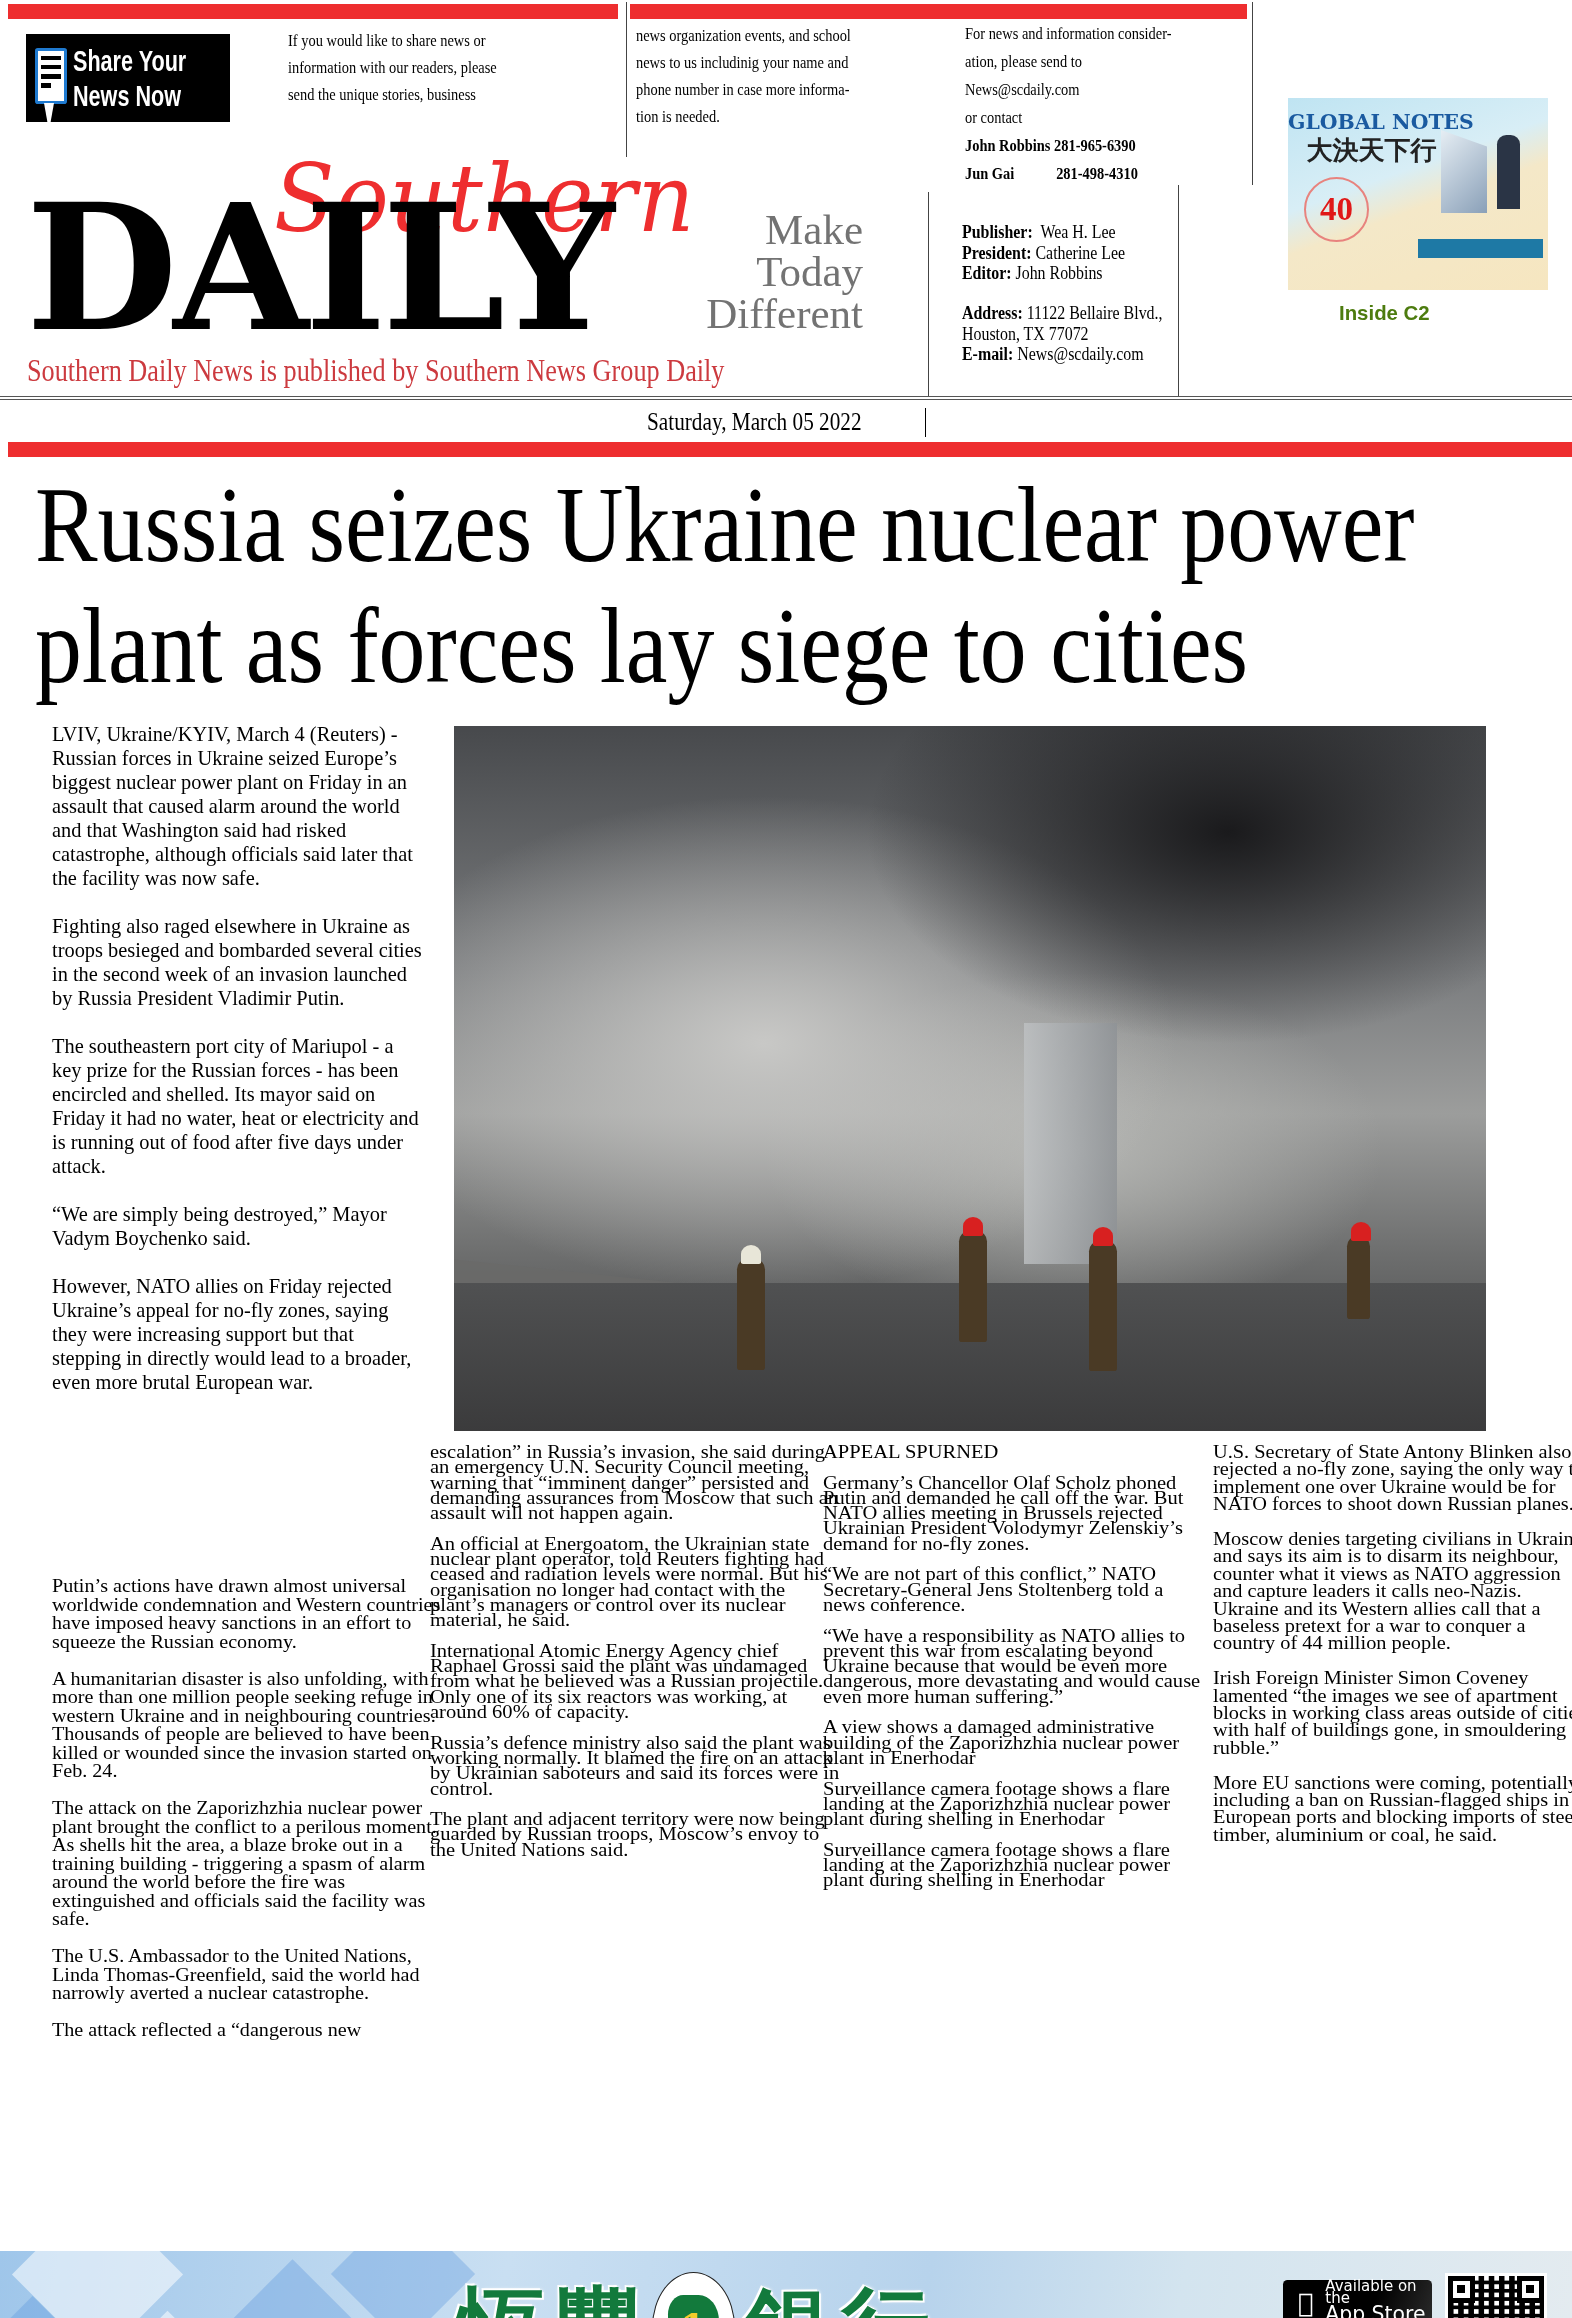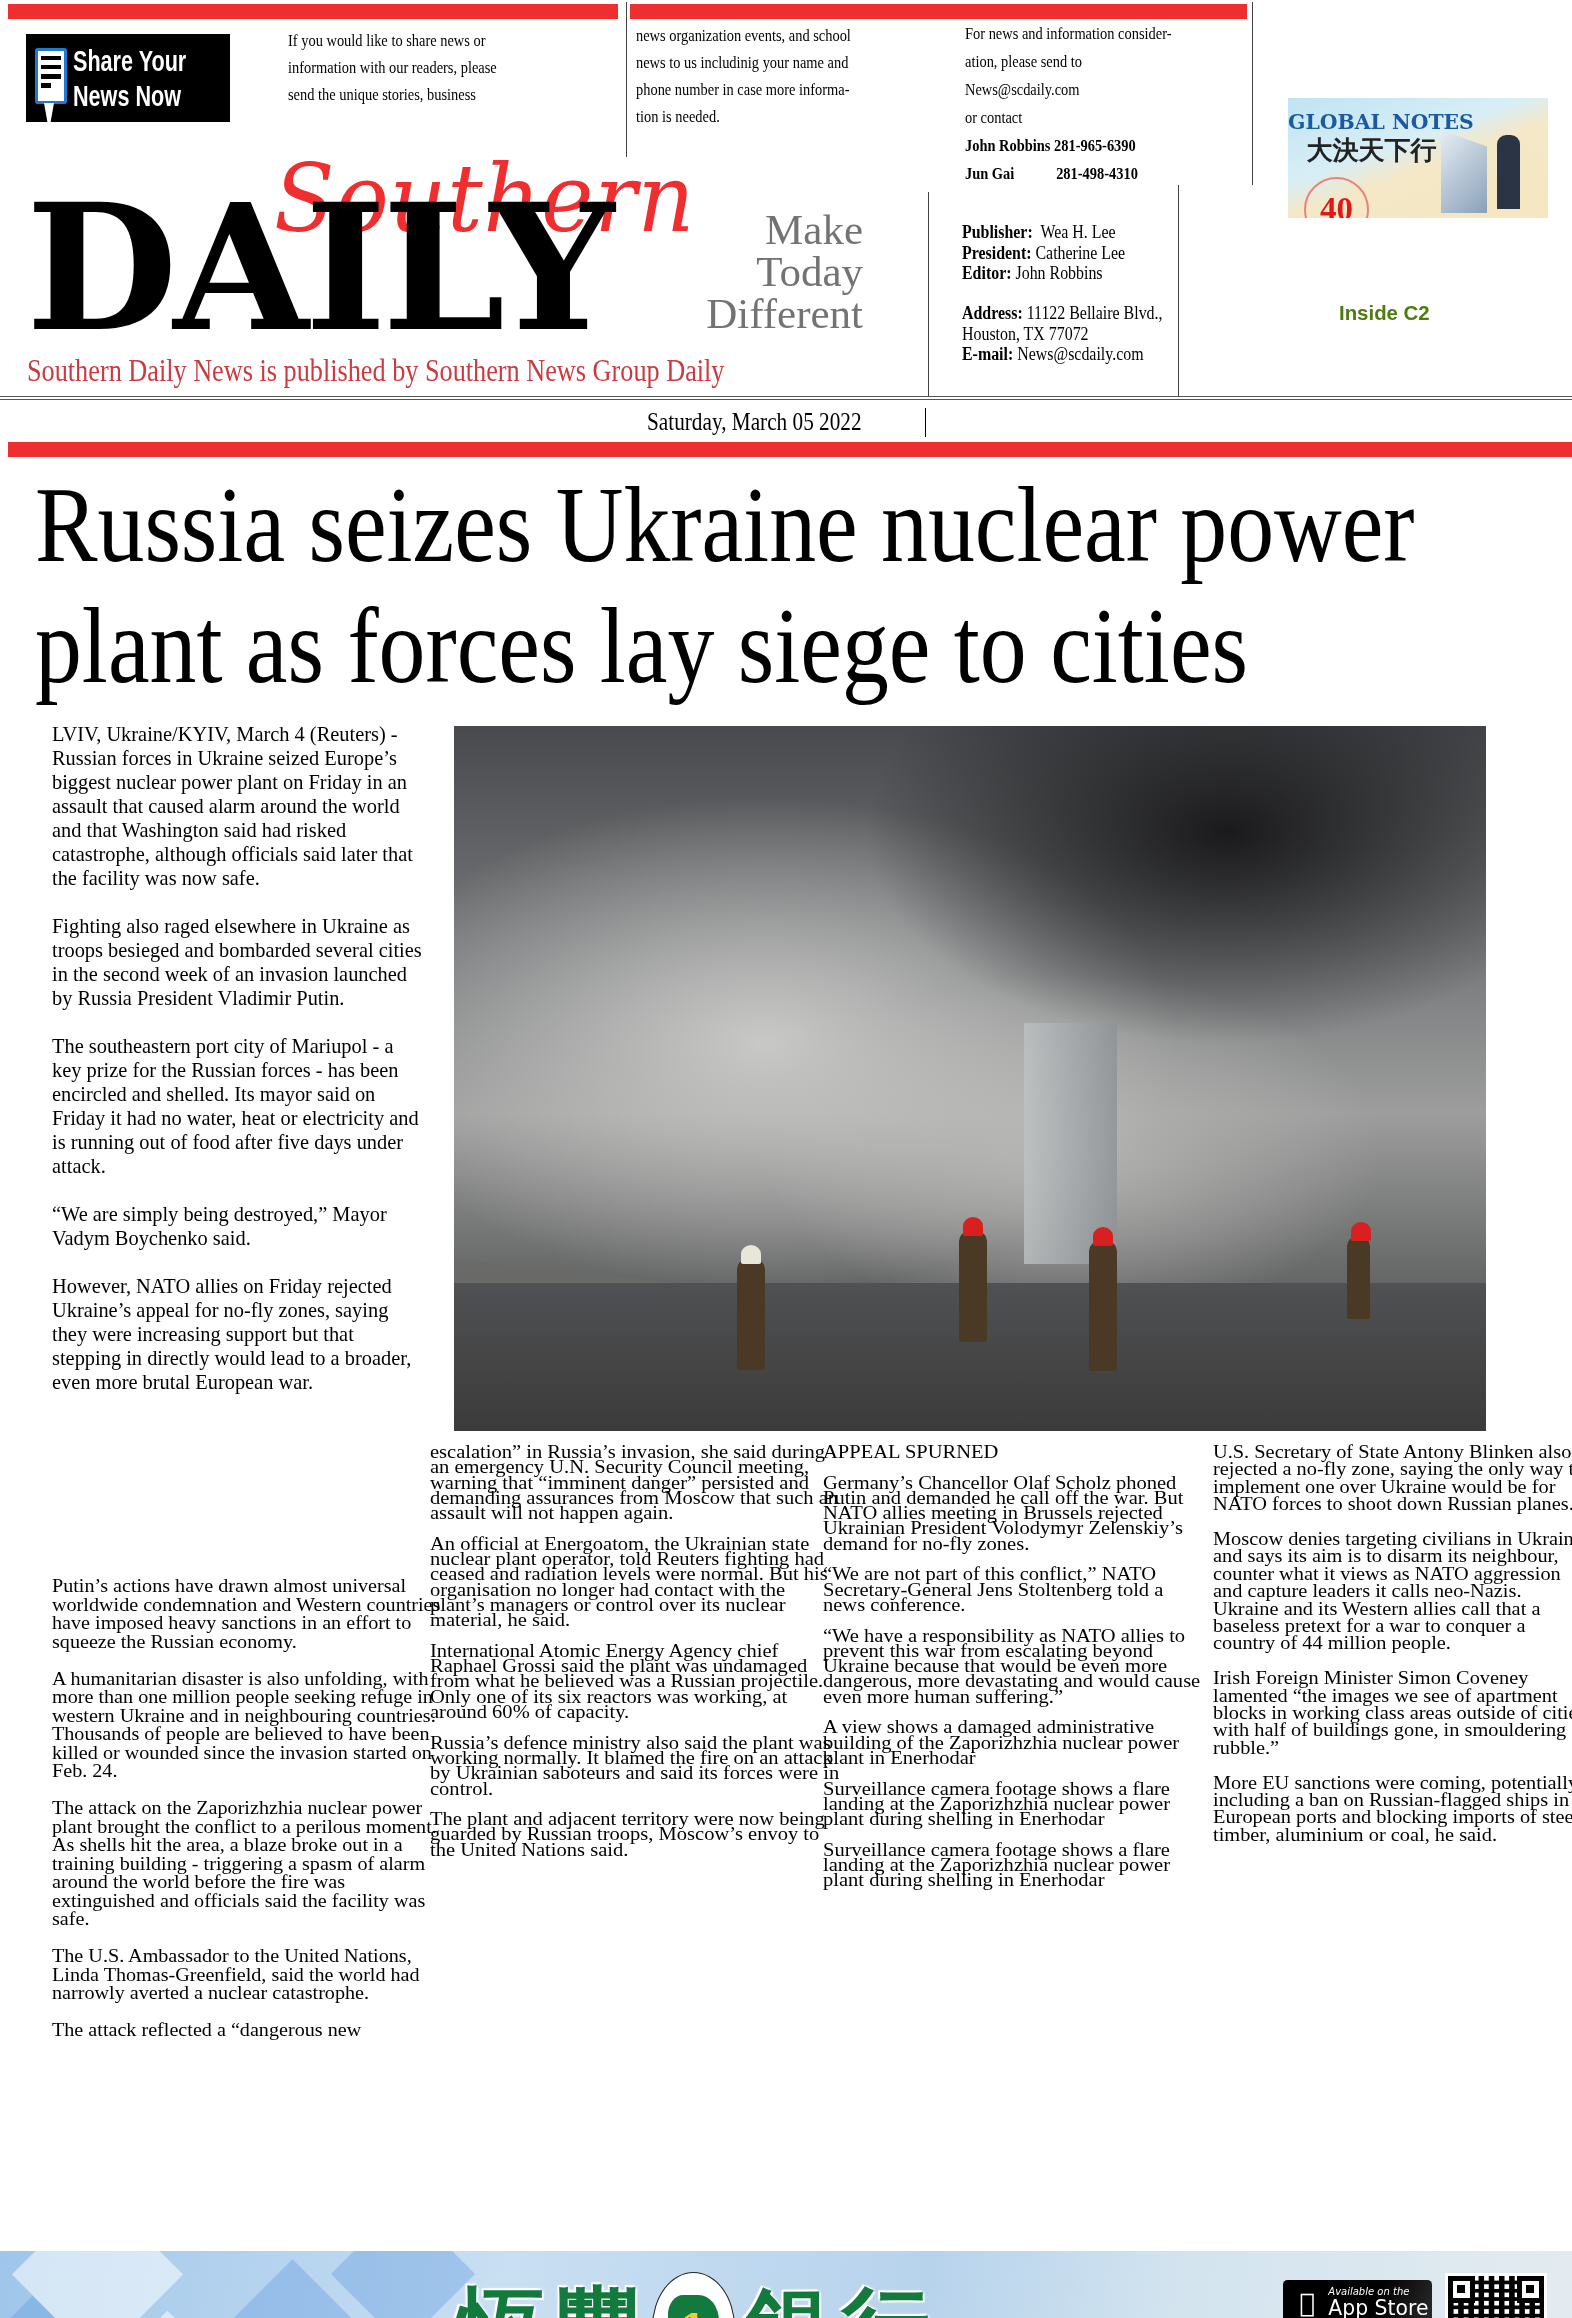--- a/index.html
+++ b/index.html
@@ -18,21 +18,21 @@
 
   .intro-text { position: absolute; font-size: 17.6px; line-height: 27px; transform: scaleX(0.82); transform-origin: left top; white-space: nowrap; }
   .contact-bold { font-weight: bold; }
 
   .logo-southern { position: absolute; left: 274px; top: 153px; color: #ee2e2f; font-family: "DejaVu Serif", serif; font-style: italic; font-size: 93px; line-height: 93px; letter-spacing: 0.9px; transform: scaleX(0.95); transform-origin: left top; }
   .logo-daily { position: absolute; left: 25.5px; top: 183px; font-family: "DejaVu Serif", serif; font-weight: bold; font-size: 190px; line-height: 185px; letter-spacing: -4.6px; transform: scaleX(0.92) scaleY(0.92); transform-origin: left top; color: #000; }
   .slogan { position: absolute; left: 691px; top: 209px; color: #737373; font-size: 43px; line-height: 42px; text-align: right; width: 172px; }
   .published { position: absolute; left: 27px; top: 352px; color: #cc3a3f; font-size: 32px; line-height: 37px; transform: scaleX(0.82); transform-origin: left top; white-space: nowrap; }
 
   .staff { position: absolute; left: 962px; font-size: 18.5px; line-height: 19.5px; transform: scaleX(0.86); transform-origin: left top; white-space: nowrap; }
-  .global-notes { position: absolute; left: 1288px; top: 98px; width: 260px; height: 120px; overflow: hidden; background: linear-gradient(160deg, #bfe4f2 0%, #d8eef6 40%, #f4e8c8 55%, #f6e6c0 100%); }
+  .global-notes { position: absolute; left: 1288px; top: 98px; width: 260px; height: 192px; overflow: hidden; background: linear-gradient(160deg, #bfe4f2 0%, #d8eef6 40%, #f4e8c8 55%, #f6e6c0 100%); }
   .gn-title { position: absolute; left: 0; top: 11.6px; font-family: "DejaVu Serif", serif; font-weight: bold; font-size: 20.4px; color: #1a5aa0; white-space: nowrap; }
   .gn-cn { position: absolute; left: 18.5px; top: 35px; font-size: 26px; font-weight: bold; color: #222; }
   .gn-40 { position: absolute; left: 16px; top: 79px; width: 65px; height: 65px; border-radius: 50%; border: 2.8px solid #e8837e; color: #e01818; font-weight: bold; font-size: 33px; text-align: center; line-height: 60px; }
   .gn-person { position: absolute; left: 209px; top: 37px; width: 23px; height: 74px; background: #2a3445; border-radius: 9.3px 9.3px 0 0; }
   .gn-building { position: absolute; left: 153px; top: 32px; width: 46px; height: 83px; background: linear-gradient(135deg, #e6eef4, #8aa0b8); clip-path: polygon(0 0, 100% 20%, 100% 100%, 0 100%); }
   .gn-band { position: absolute; left: 130px; top: 141px; width: 125px; height: 18.5px; background: #1e79a5; }
   .inside-c2 { position: absolute; left: 1339px; top: 302px; color: #4d7c0f; font-family: "Liberation Sans", "DejaVu Sans", sans-serif; font-weight: bold; font-size: 20.4px; }
 
   .hrule { position: absolute; left: 0; width: 1572px; height: 1.4px; background: #555; }
   .date { position: absolute; left: 647px; top: 408px; font-size: 25px; line-height: 28px; transform: scaleX(0.85); transform-origin: left top; white-space: nowrap; }
@@ -73,21 +73,21 @@
     background: linear-gradient(100deg, #9fc6ea 0%, #c9dff2 30%, #b7d3ec 55%, #d3e4ef 70%, #e8edf0 100%); }
   .ad-diamond { position: absolute; background: rgba(255,255,255,0.55); transform: rotate(45deg); }
   .ad-diamond.dk { background: rgba(90,150,220,0.35); }
   .afnb-cn { position: absolute; left: 457px; top: 16px; height: 121px; display: flex; align-items: center; gap: 9.3px; }
   .afnb-cn .ch { font-family: "DejaVu Sans", sans-serif; font-weight: bold; font-size: 88px; color: #127a3c; text-shadow: 0 0 4.6px #fff, 0 0 2.8px #fff, 1.9px 1.9px 0 #fff, -1.9px -1.9px 0 #fff; line-height: 102px; }
   .afnb-globe { width: 83px; height: 111px; border-radius: 50%; background: #fff; border: 1.4px solid #222; position: relative; display: flex; align-items: center; justify-content: center; }
   .afnb-globe .map { width: 51px; height: 65px; background: #127a3c; border-radius: 30% 40% 30% 50%; display: flex; align-items: center; justify-content: center; color: #f3cc2a; font-size: 37px; font-weight: bold; font-family: "DejaVu Serif", serif; }
 
   .store-btn { position: absolute; left: 1283px; width: 149px; height: 45px; background: linear-gradient(110deg, #000 60%, #2a2a2a 100%); border-radius: 4.6px; color: #fff; font-family: "DejaVu Sans", sans-serif; display: flex; align-items: center; padding-left: 11px; gap: 8.3px; }
   .store-btn .ico { font-size: 26px; width: 26px; text-align: center; }
-  .store-btn .small { font-size: 10px; line-height: 12px; font-style: italic; }
+  .store-btn .small { font-size: 15px; line-height: 12px; }
   .store-btn .big { font-size: 20.4px; line-height: 21.3px; }
   .qr { position: absolute; left: 1445px; top: 22px; width: 102px; height: 100px; background: #fff;
     background-image:
       linear-gradient(90deg, #000 50%, transparent 50%),
       linear-gradient(0deg, #000 50%, transparent 50%);
     background-size: 10.2px 10.2px, 8.3px 8.3px; background-blend-mode: multiply; border: 3.7px solid #fff; }
   .qr .finder { position: absolute; width: 27px; height: 27px; border: 5.6px solid #000; background: #fff; }
   .qr .finder::after { content: ""; position: absolute; left: 3.7px; top: 3.7px; width: 8.3px; height: 8.3px; background: #000; }
 </style>
 </head>

